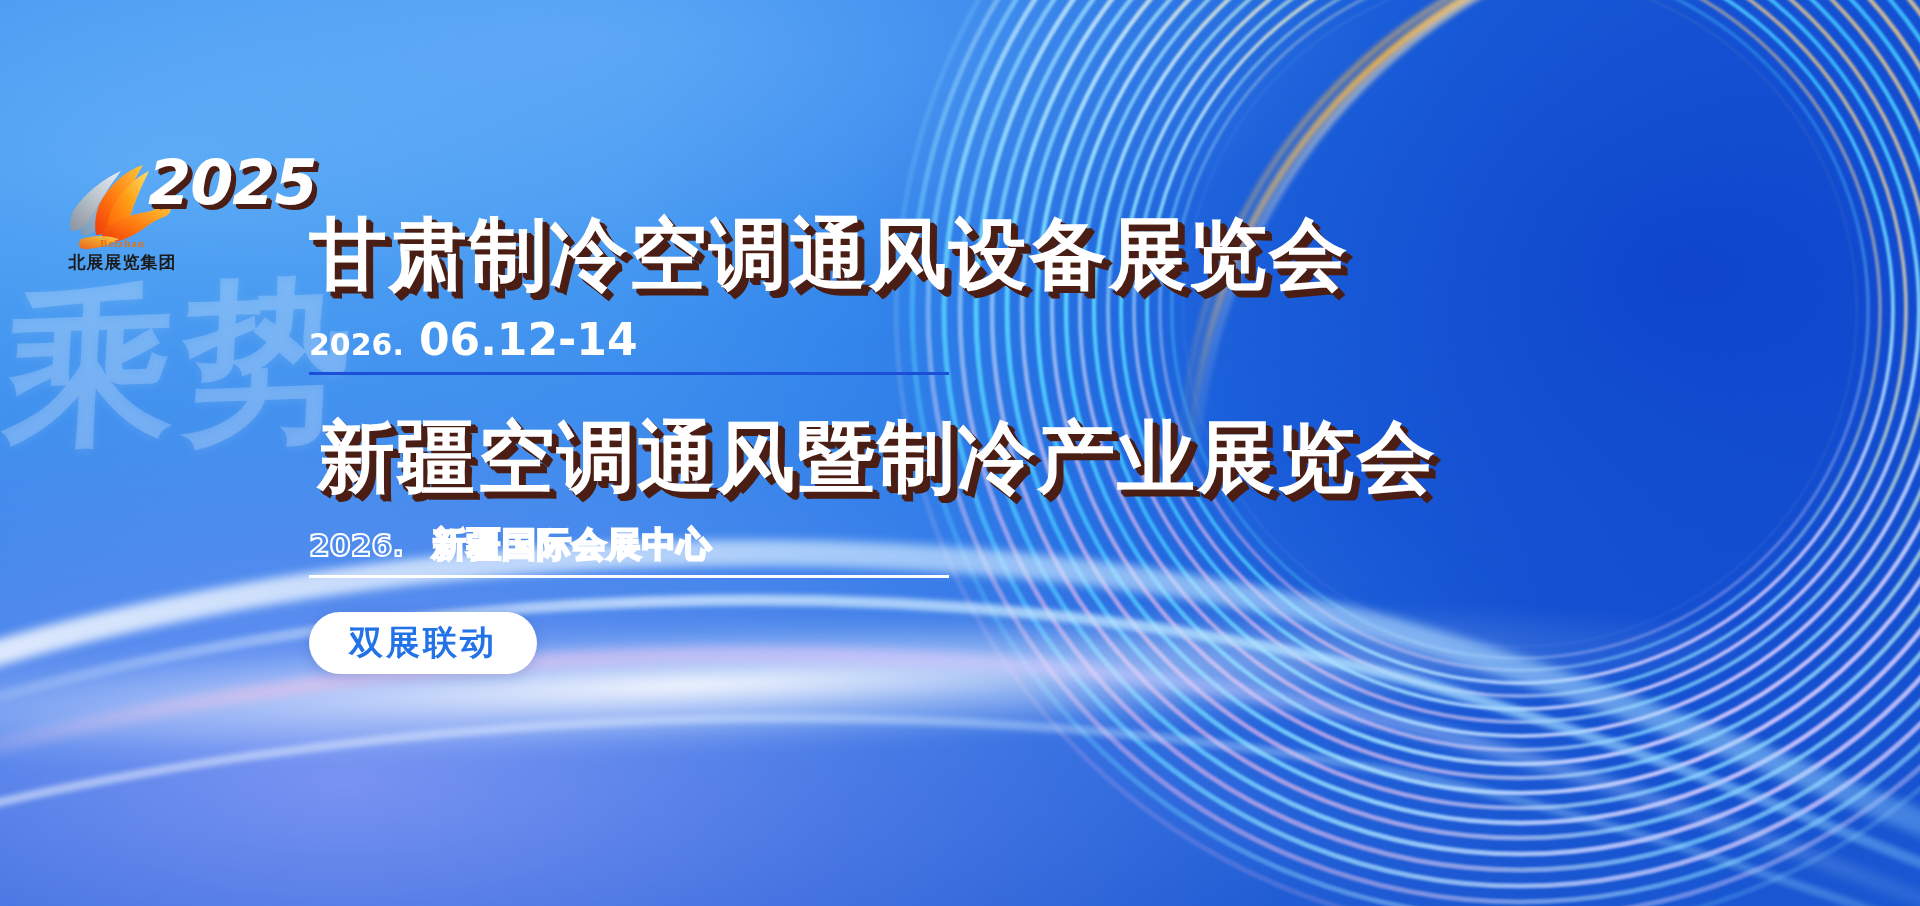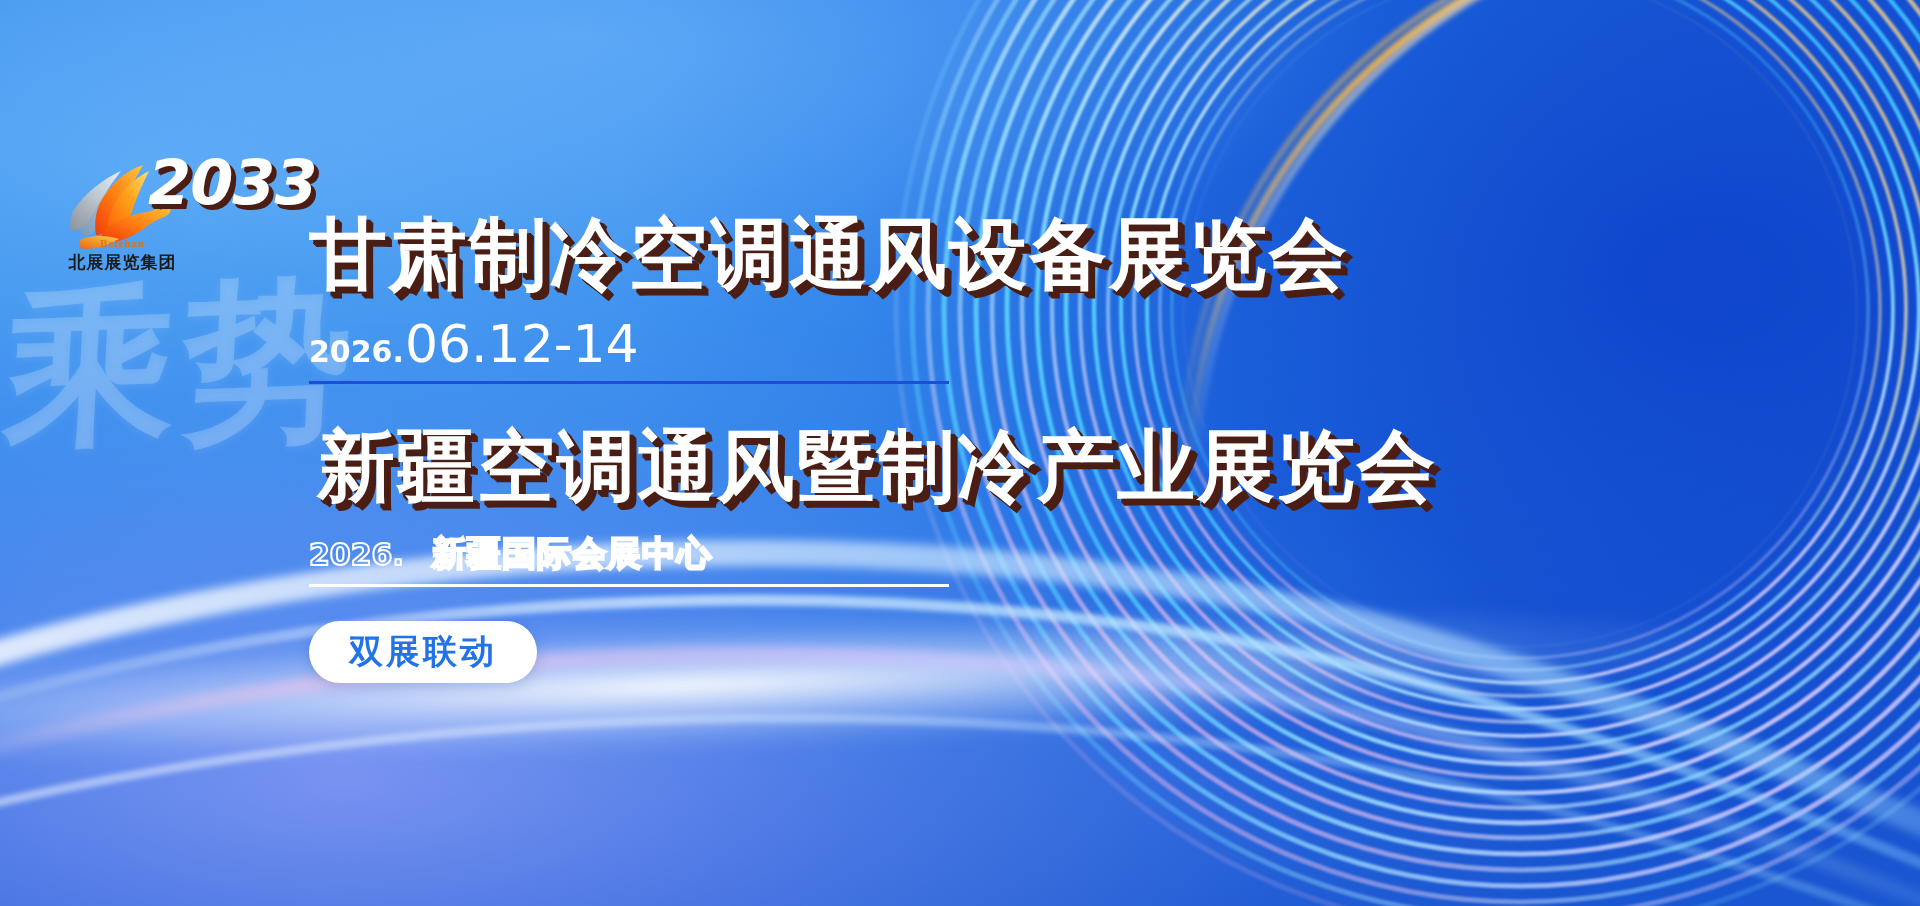--- a/index.html
+++ b/index.html
@@ -177,25 +177,25 @@
 
   .d-year {
     font-family:"DejaVu Sans","Liberation Sans",sans-serif;
     font-size:30px;
     font-weight:700;
     color:#ffffff;
     letter-spacing:0px;
   }
   .d-main {
     font-family:"DejaVu Sans","Liberation Sans",sans-serif;
-    font-size:52px;
-    font-weight:400;
+    font-size:44px;
+    font-weight:700;
     color:#ffffff;
     letter-spacing:0px;
-    margin-left:1px;
+    margin-left:15px;
   }
   .d-venue {
     font-family:"DejaVu Sans","Liberation Sans",sans-serif;
     font-size:34px;
     font-weight:700;
     color:#ffffff;
     letter-spacing:1px;
     margin-left:28px;
   }
 
@@ -423,21 +423,21 @@
       <path d="M108 40 C 114 36 120 36 124 39 C 120 43 114 45 108 44 Z" fill="#f06010"></path>
 
       <path d="M26 74 C 38 70 52 70 64 74 C 54 80 42 84 30 84 C 24 84 22 80 26 74 Z" fill="url(#fire2)" opacity="0.9"></path>
 
       <circle cx="106" cy="43" r="1.6" fill="#6b2a00"></circle>
     </svg>
     <div class="logo-sub">Beizhan</div>
     <div class="logo-name">北展展览集团</div>
   </div>
 
-  <div class="year">2033</div>
+  <div class="year">2025</div>
 
   <div class="content">
 
     
     <div class="title-1">甘肃制冷空调通风设备展览会</div>
 
     <div class="daterow">
       <span class="d-year">2026.</span>
       <span class="d-main">06.12-14</span>
     </div>

